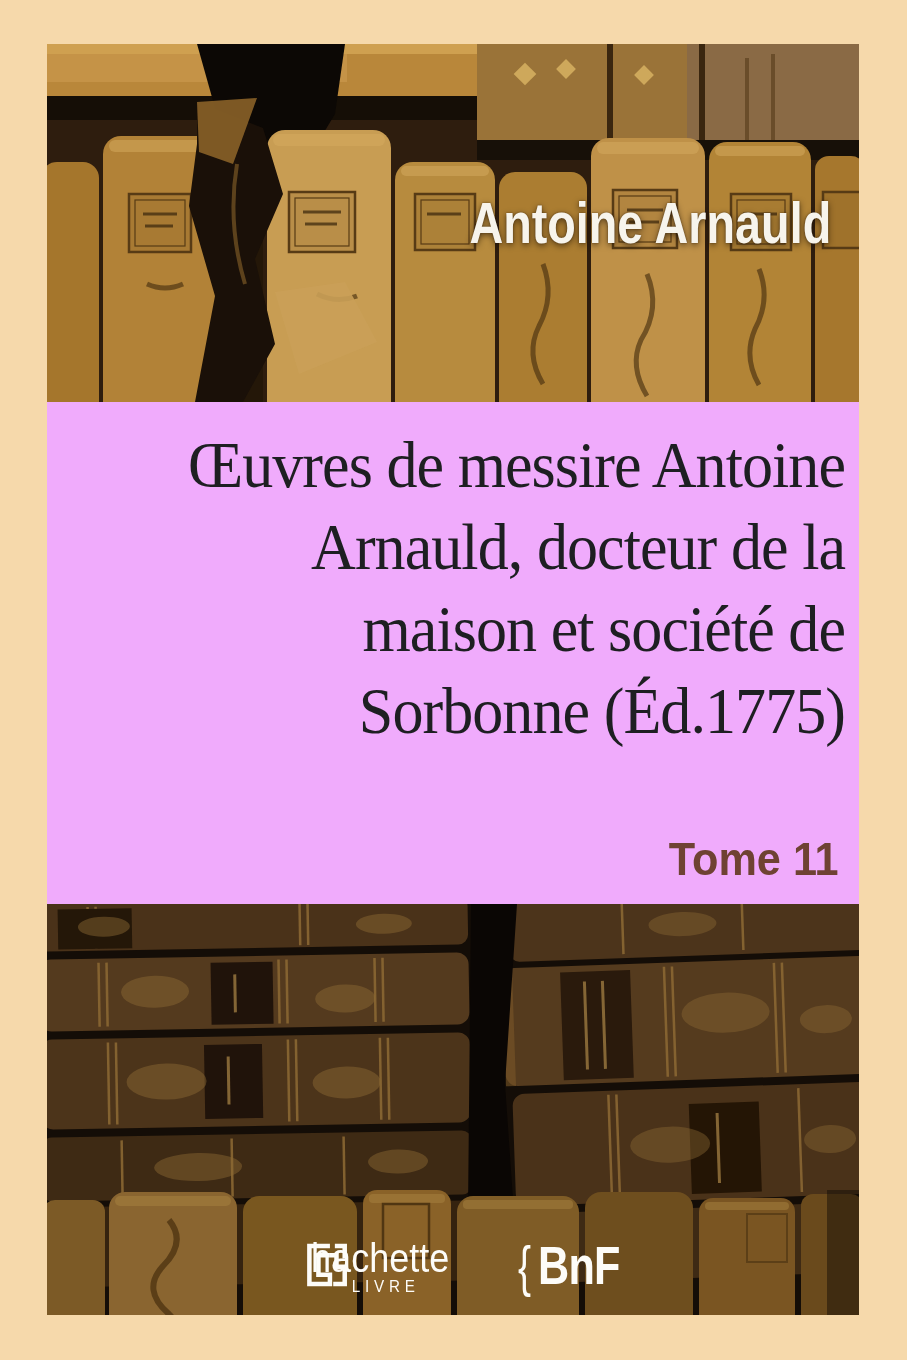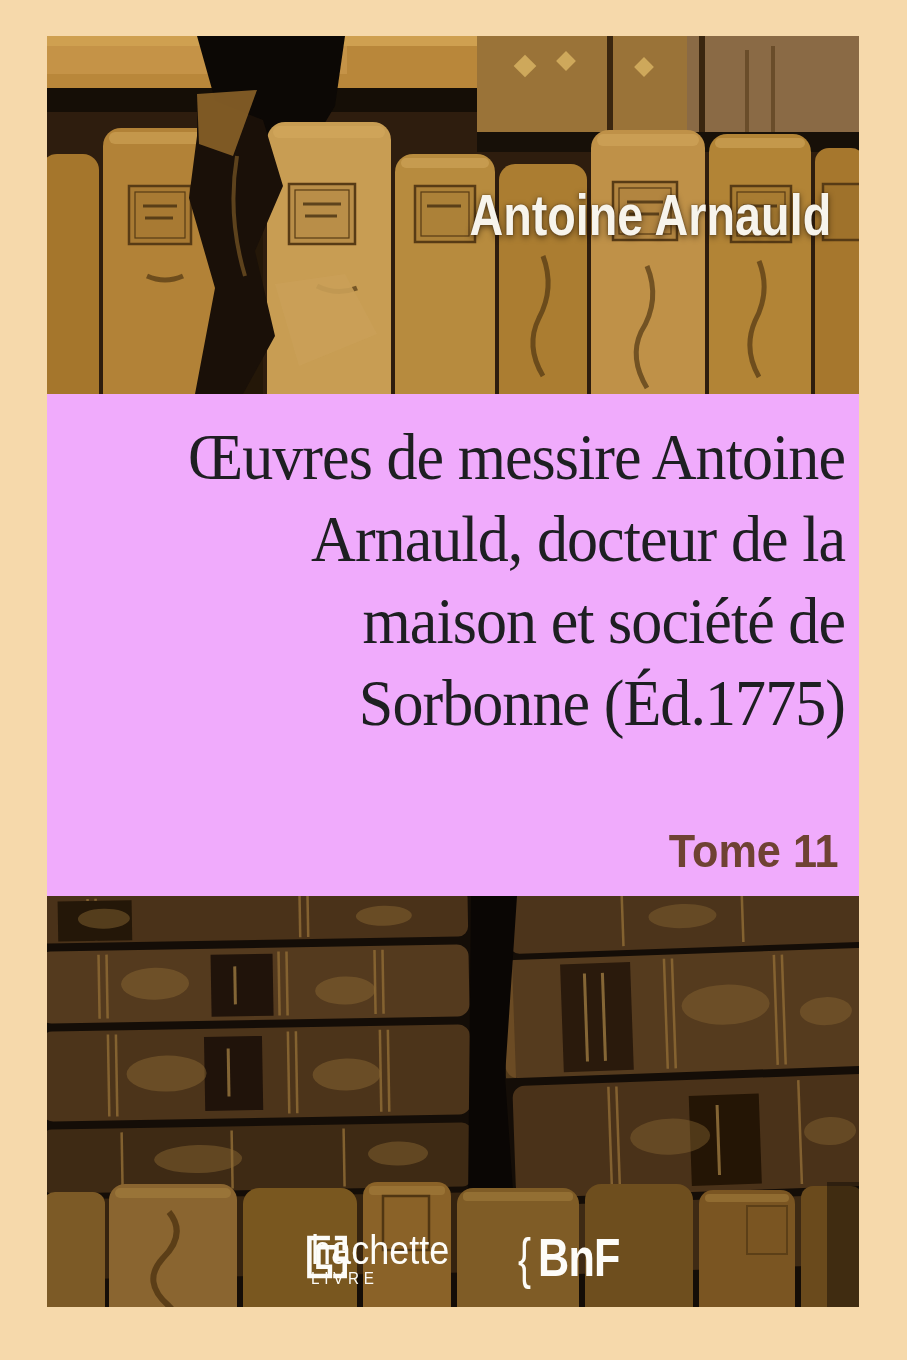--- a/index.html
+++ b/index.html
@@ -1,24 +1,24 @@
 <!DOCTYPE html>
 <html><head>
 <meta charset="utf-8">
 <style>
   html,body{margin:0;padding:0;background:#f6d9ab;}
   .cover{
     position:relative;width:907px;height:1360px;background:#f6d9ab;
     font-family:"Liberation Sans",sans-serif;overflow:hidden;
   }
-  .inner{position:absolute;left:47px;top:36px;width:716px;height:1271px;}
+  .inner{position:absolute;left:47px;top:44px;width:716px;height:1271px;}
   .photo{position:relative;width:812px;overflow:hidden;}
   .photo svg{position:absolute;left:0;top:0;display:block;}
   .photo-top{height:358px;background:#32200f;}
-  .photo-bottom{height:411px;background:#140d07;}
+  .photo-bottom{height:411px;background:#140d07;text-align:center;}
 
   .author{
     position:absolute;right:28px;top:146px;
     color:#f7f4ec;font-weight:bold;font-size:57px;letter-spacing:0px;
     transform:scaleX(0.82);transform-origin:right top;
     text-shadow:0 2px 7px rgba(32,19,5,.65), 0 0 2px rgba(40,24,6,.5);
     white-space:nowrap;
   }
 
   .white-band{

